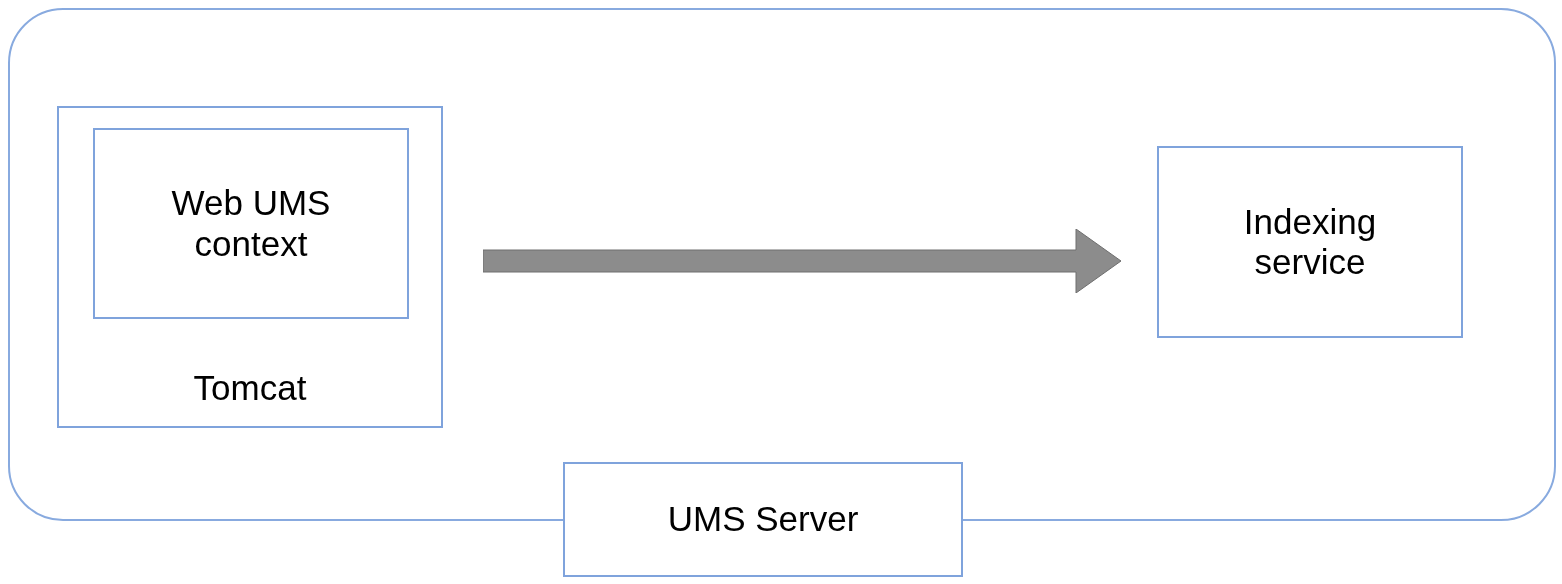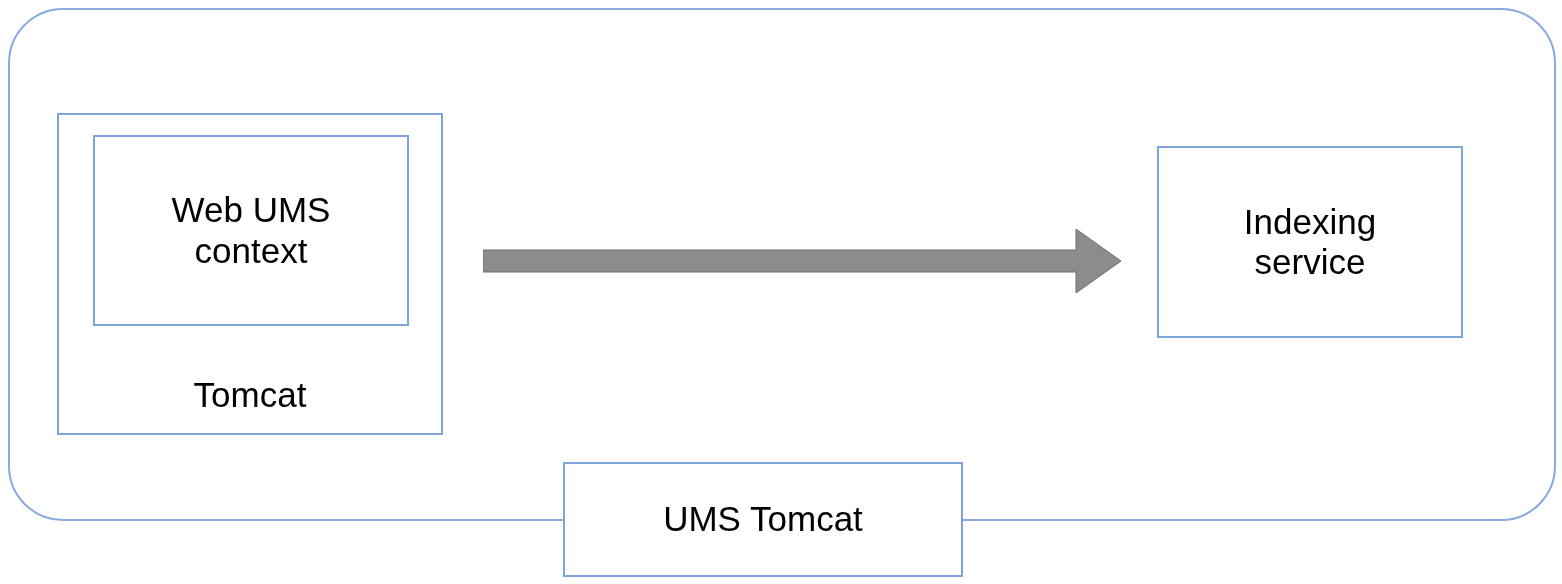--- a/index.html
+++ b/index.html
@@ -40,21 +40,20 @@
     background: var(--background);
     display: flex;
     align-items: center;
     justify-content: center;
     text-align: center;
   }
   .tomcat-box {
     left: 57px; top: 106px;
     width: 386px; height: 322px;
     display: block;
-    margin-top: 7px;
   }
   .web-ums-box {
     left: 34px; top: 20px;
     width: 316px; height: 191px;
   }
   .web-ums-box .node-label { max-width: 200px; }
   .tomcat-label {
     position: absolute;
     left: 0; right: 0; bottom: 18px;
   }
@@ -107,16 +106,16 @@
   <svg class="conn-arrow" viewBox="0 0 639 64" xmlns="http://www.w3.org/2000/svg" aria-hidden="true">
     <polygon points="0,21 593,21 593,0 638,32 593,64 593,43 0,43"></polygon>
   </svg>
 
 
   <div class="node indexing-box">
     <span class="node-label">Indexing service</span>
   </div>
 
   <div class="node ums-server-box">
-    <span class="node-label">UMS Tomcat</span>
+    <span class="node-label">UMS Server</span>
   </div>
 
 </div>
 
 </body></html>

